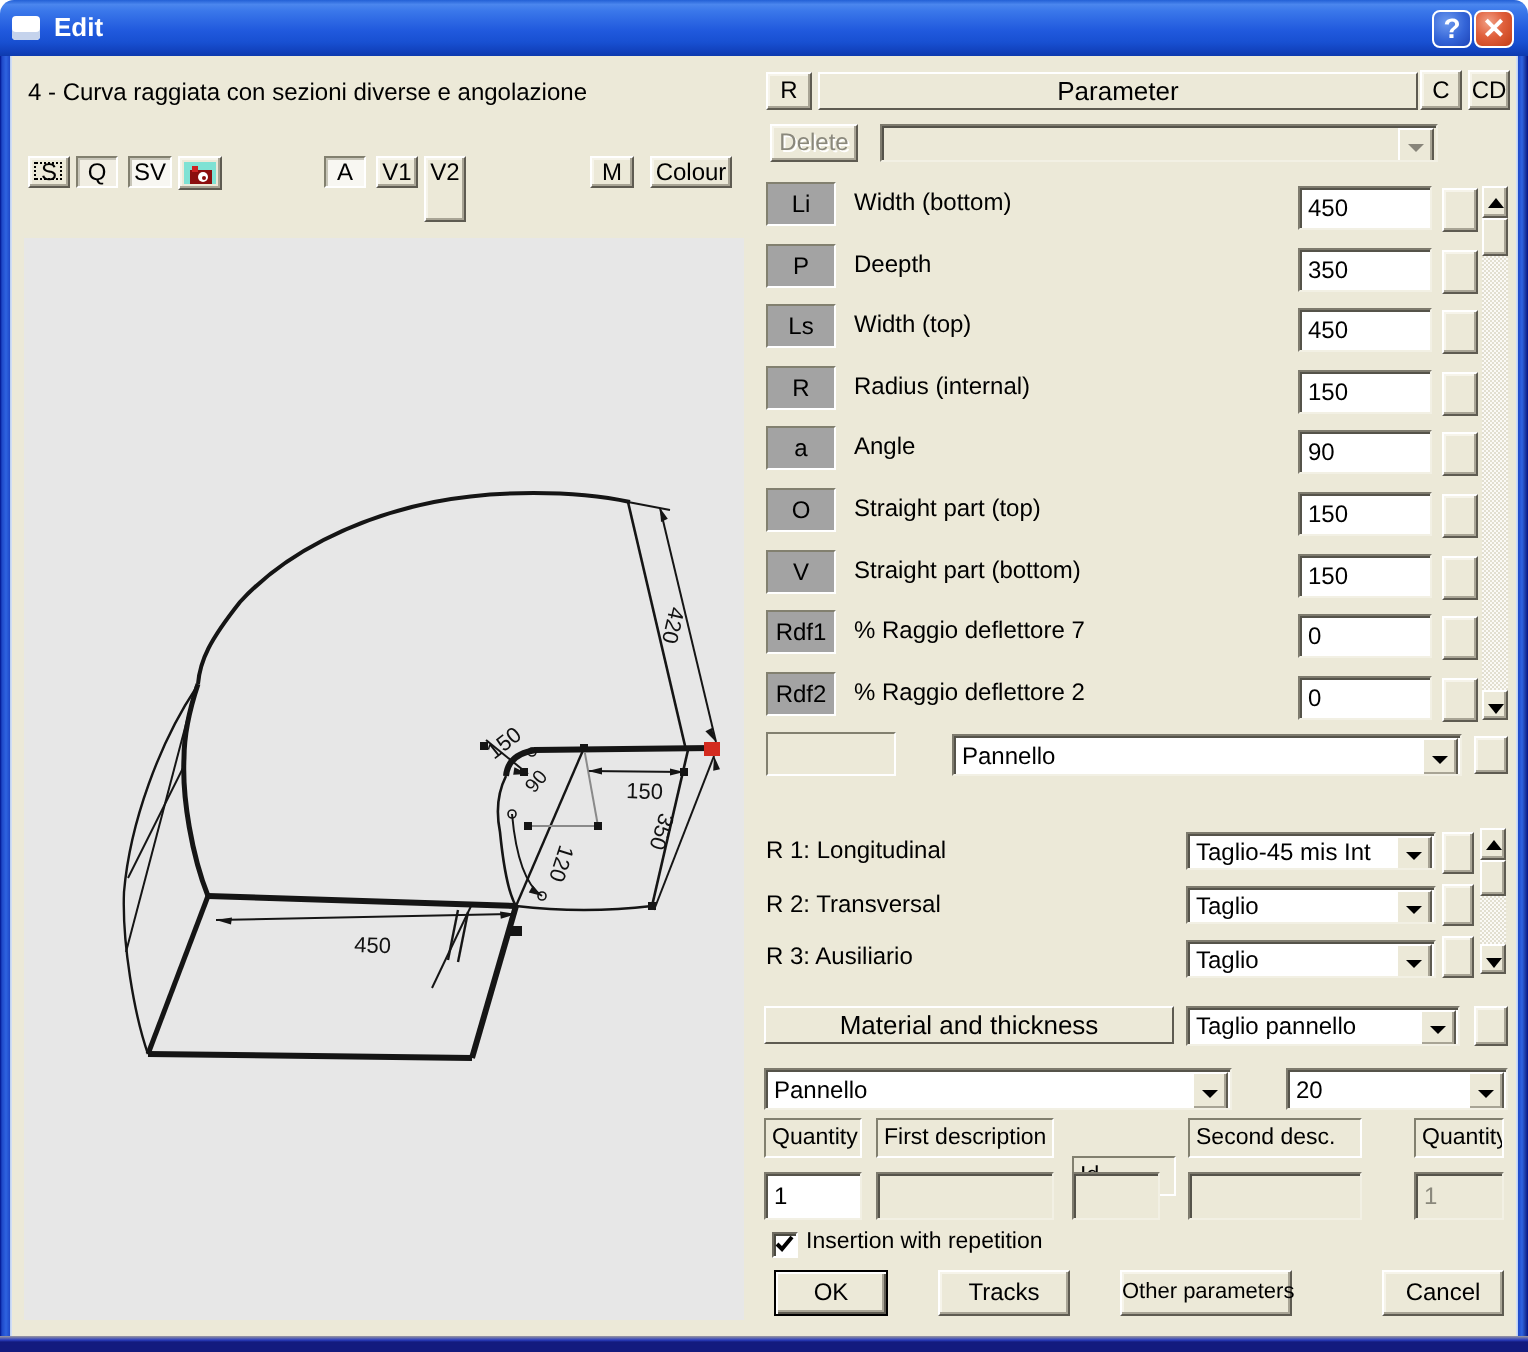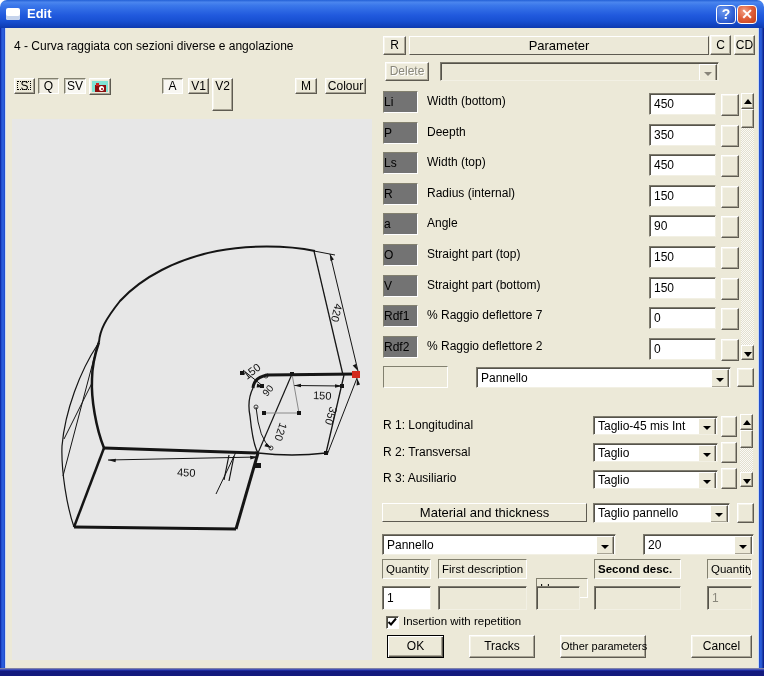--- a/index.html
+++ b/index.html
@@ -32,23 +32,23 @@
   text-align:center;font-size:13px;}
 .inp{position:absolute;box-sizing:border-box;background:#fff;
   border:1px solid;border-color:#7E7B6E #F2F0E4 #F2F0E4 #7E7B6E;
   box-shadow:inset 1px 1px 0 #55534A;
   font-size:12px;padding:3px 0 0 4px;overflow:hidden;white-space:nowrap;}
 .flat{position:absolute;box-sizing:border-box;background:#ECE9D8;
   border:1px solid;border-color:#82806F #FFFFFF #FFFFFF #82806F;
   font-size:12px;padding:3px 0 0 3px;overflow:hidden;white-space:nowrap;}
 .dis{background:#ECE9D8;color:#8a887c;}
 .btn.sk{border-color:#82806F #FFFFFF #FFFFFF #82806F;box-shadow:inset 1px 1px 0 #C7C5B8;}
-.lbl{position:absolute;box-sizing:border-box;background:#737373;
+.lbl{position:absolute;box-sizing:border-box;background:#a3a3a3;
   border:1px solid;border-color:#82806F #FFFFFF #FFFFFF #82806F;
-  font-size:12px;}
+  text-align:center;font-size:12px;}
 .txt{position:absolute;font-size:12px;white-space:nowrap;}
 .arr{position:absolute;right:1px;top:1px;width:16px;height:16px;background:#ECE9D8;
   border:1px solid;border-color:#FFFFFF #5E5B51 #5E5B51 #FFFFFF;
   box-shadow:inset -1px -1px 0 #A8A495;}
 .arr i{position:absolute;left:4px;top:7px;border:4px solid transparent;border-top:4px solid #000;border-bottom:0;}
 .arr.gr i{border-top-color:#88857a;}
 .sb{position:absolute;box-sizing:border-box;background:#ECE9D8;
   border:1px solid;border-color:#FFFFFF #5E5B51 #5E5B51 #FFFFFF;
   box-shadow:inset -1px -1px 0 #A8A495;}
 .sb i{position:absolute;left:2px;border:4px solid transparent;}
@@ -274,21 +274,21 @@
   <div class="inp" style="left:382px;top:534px;width:234px;height:21px;padding-top:3px;">Pannello<span class="arr" style="height:17px;">
         <i style="top:8px;"></i>
       </span></div>
   <div class="inp" style="left:643px;top:534px;width:111px;height:21px;padding-top:3px;">20<span class="arr" style="height:17px;">
         <i style="top:8px;"></i>
       </span></div>
 
   <div class="flat" style="left:382px;top:559px;width:49px;height:20px;font-size:11.5px;">Quantity</div>
   <div class="flat" style="left:438px;top:559px;width:89px;height:20px;font-size:11.5px;">First description</div>
   <div class="flat" style="left:536px;top:578px;width:52px;height:20px;font-size:11.5px;">Id</div>
-  <div class="flat" style="left:594px;top:559px;width:87px;height:20px;font-size:11.5px;font-weight:bold;">Second desc.</div>
+  <div class="flat" style="left:594px;top:559px;width:87px;height:20px;font-size:11.5px;">Second desc.</div>
   <div class="flat" style="left:707px;top:559px;width:45px;height:20px;font-size:11.5px;">Quantity</div>
   <div class="inp" style="left:382px;top:586px;width:49px;height:24px;padding-top:4px;">1</div>
   <div class="inp dis" style="left:438px;top:586px;width:89px;height:24px;"></div>
   <div class="inp dis" style="left:536px;top:586px;width:44px;height:24px;"></div>
   <div class="inp dis" style="left:594px;top:586px;width:87px;height:24px;"></div>
   <div class="inp dis" style="left:707px;top:586px;width:45px;height:24px;padding-top:4px;color:#8a887c;">1</div>
 
   <div class="chk" style="left:386px;top:616px;">
     <svg width="11" height="11" viewBox="0 0 11 11">
         <path d="M1.5,5 L4,7.5 L9,1.5" stroke="#000" stroke-width="2" fill="none"></path>

